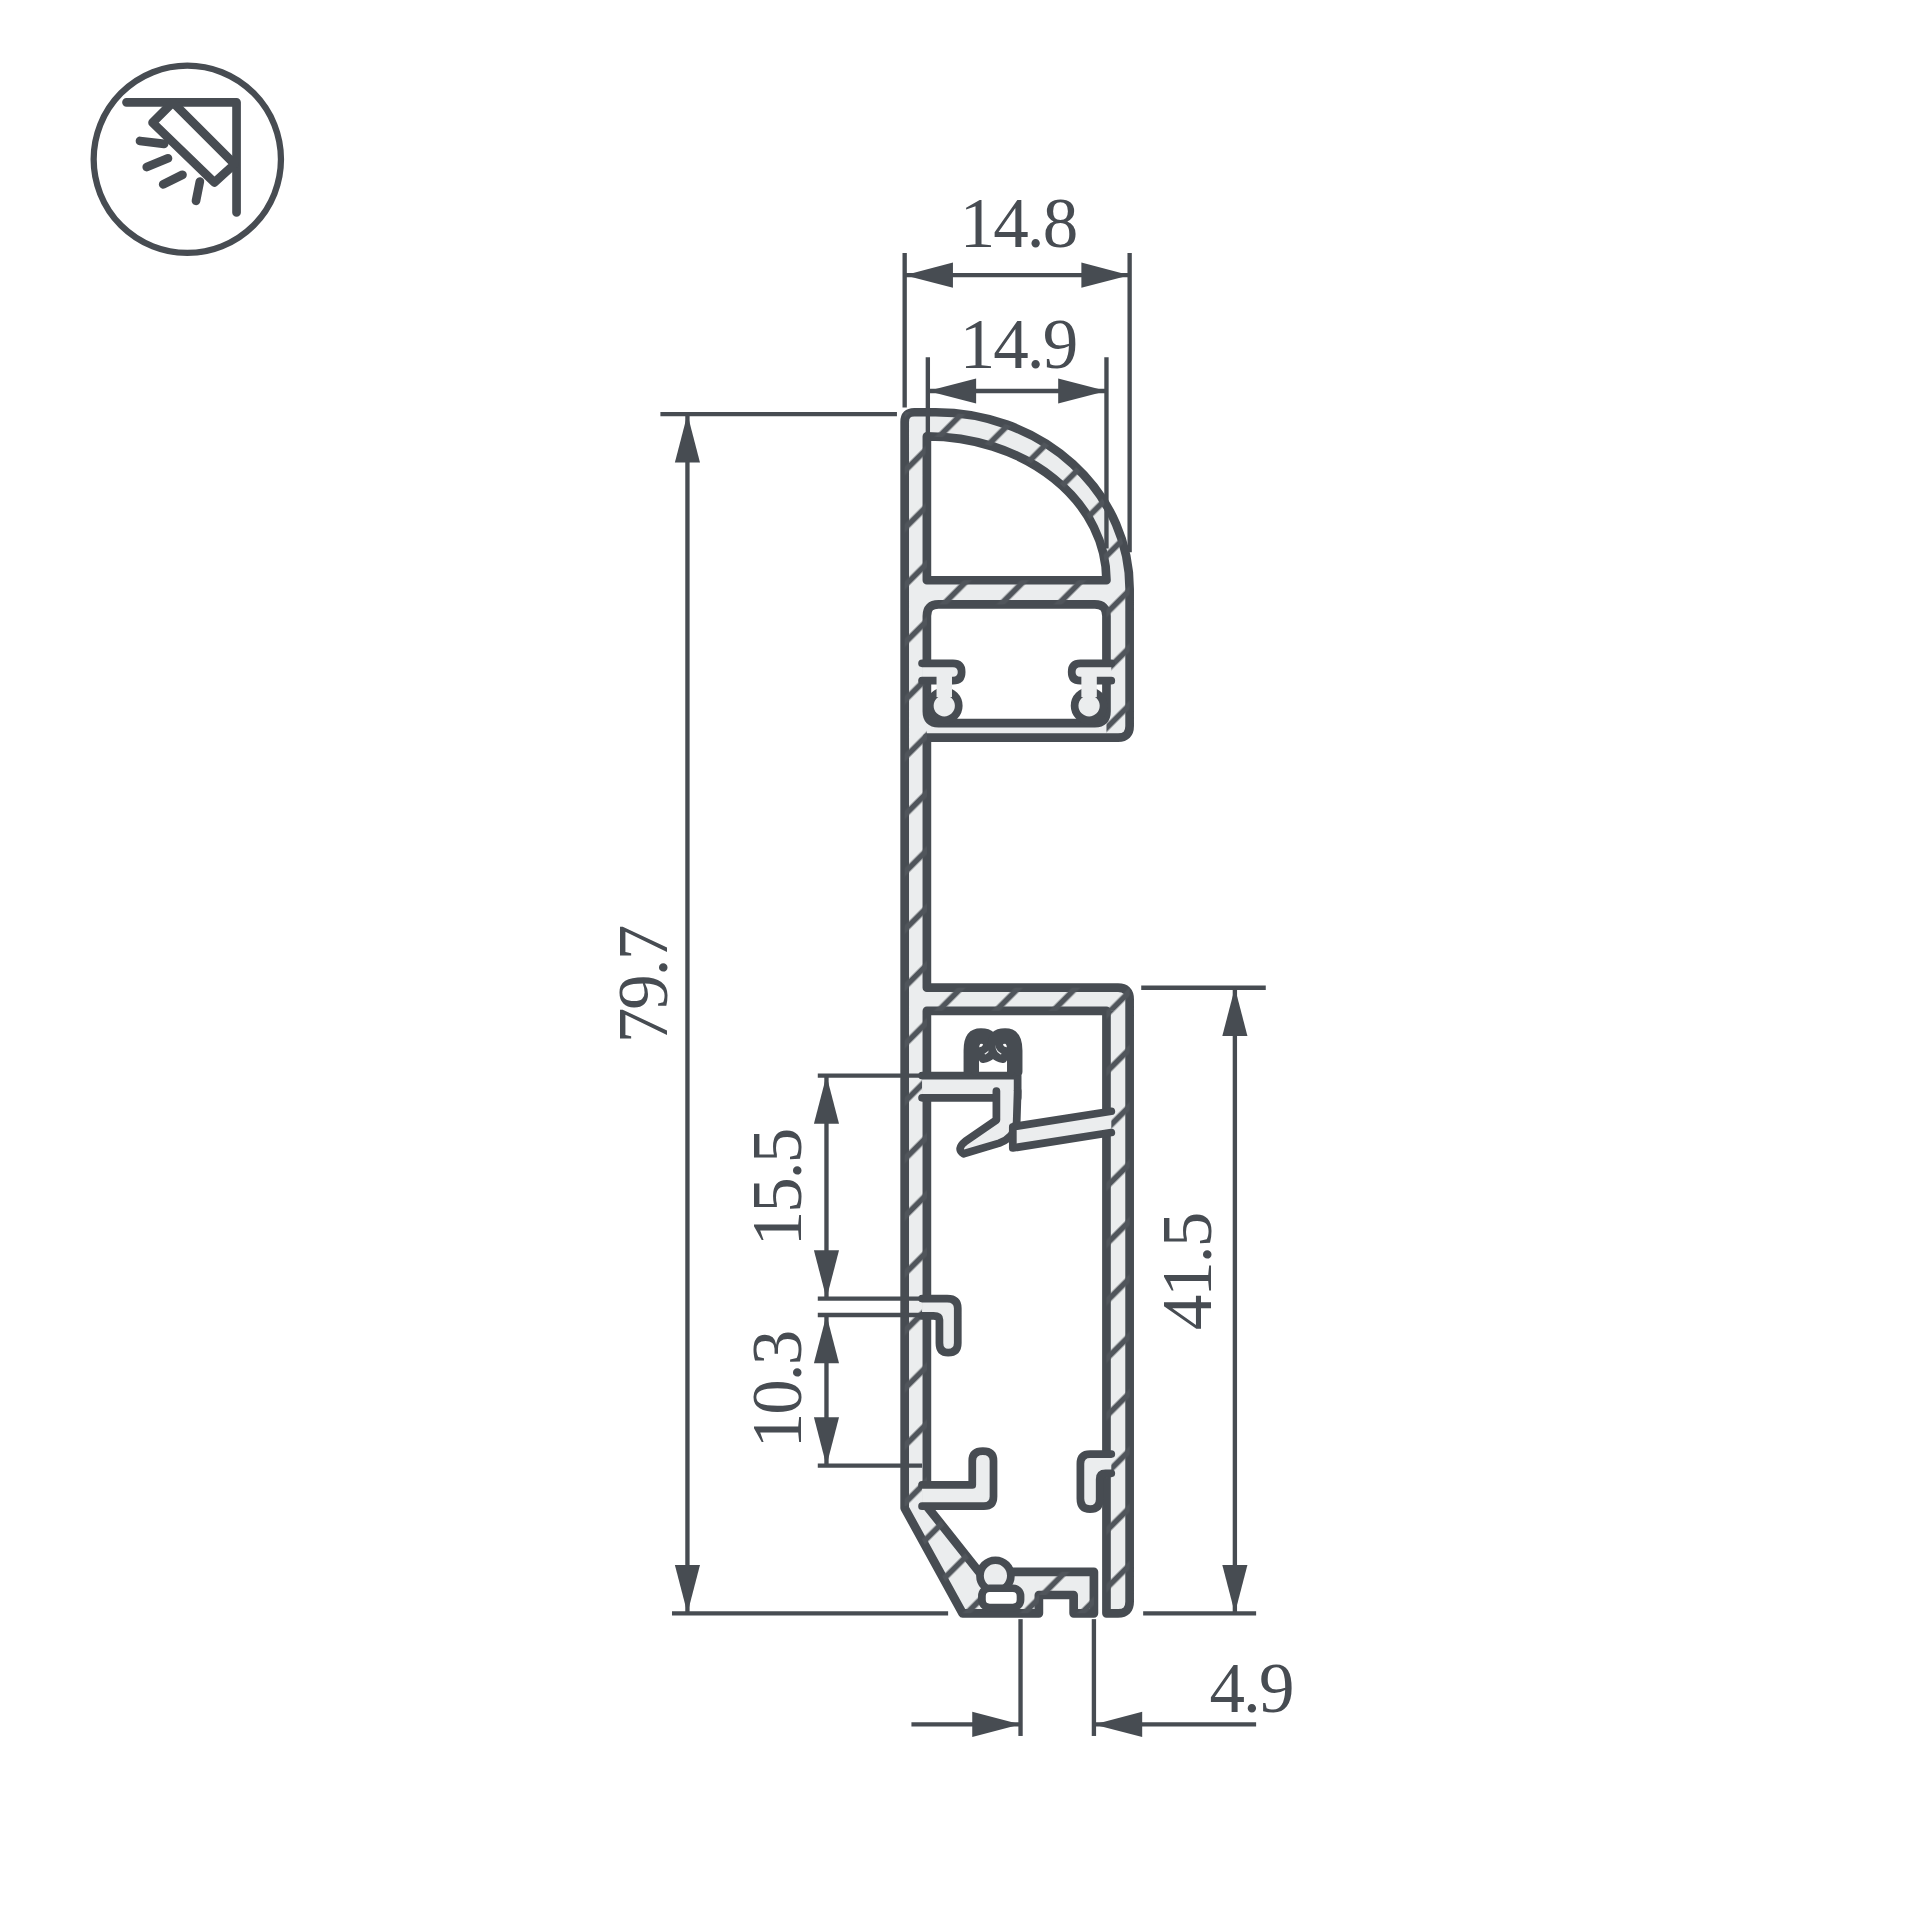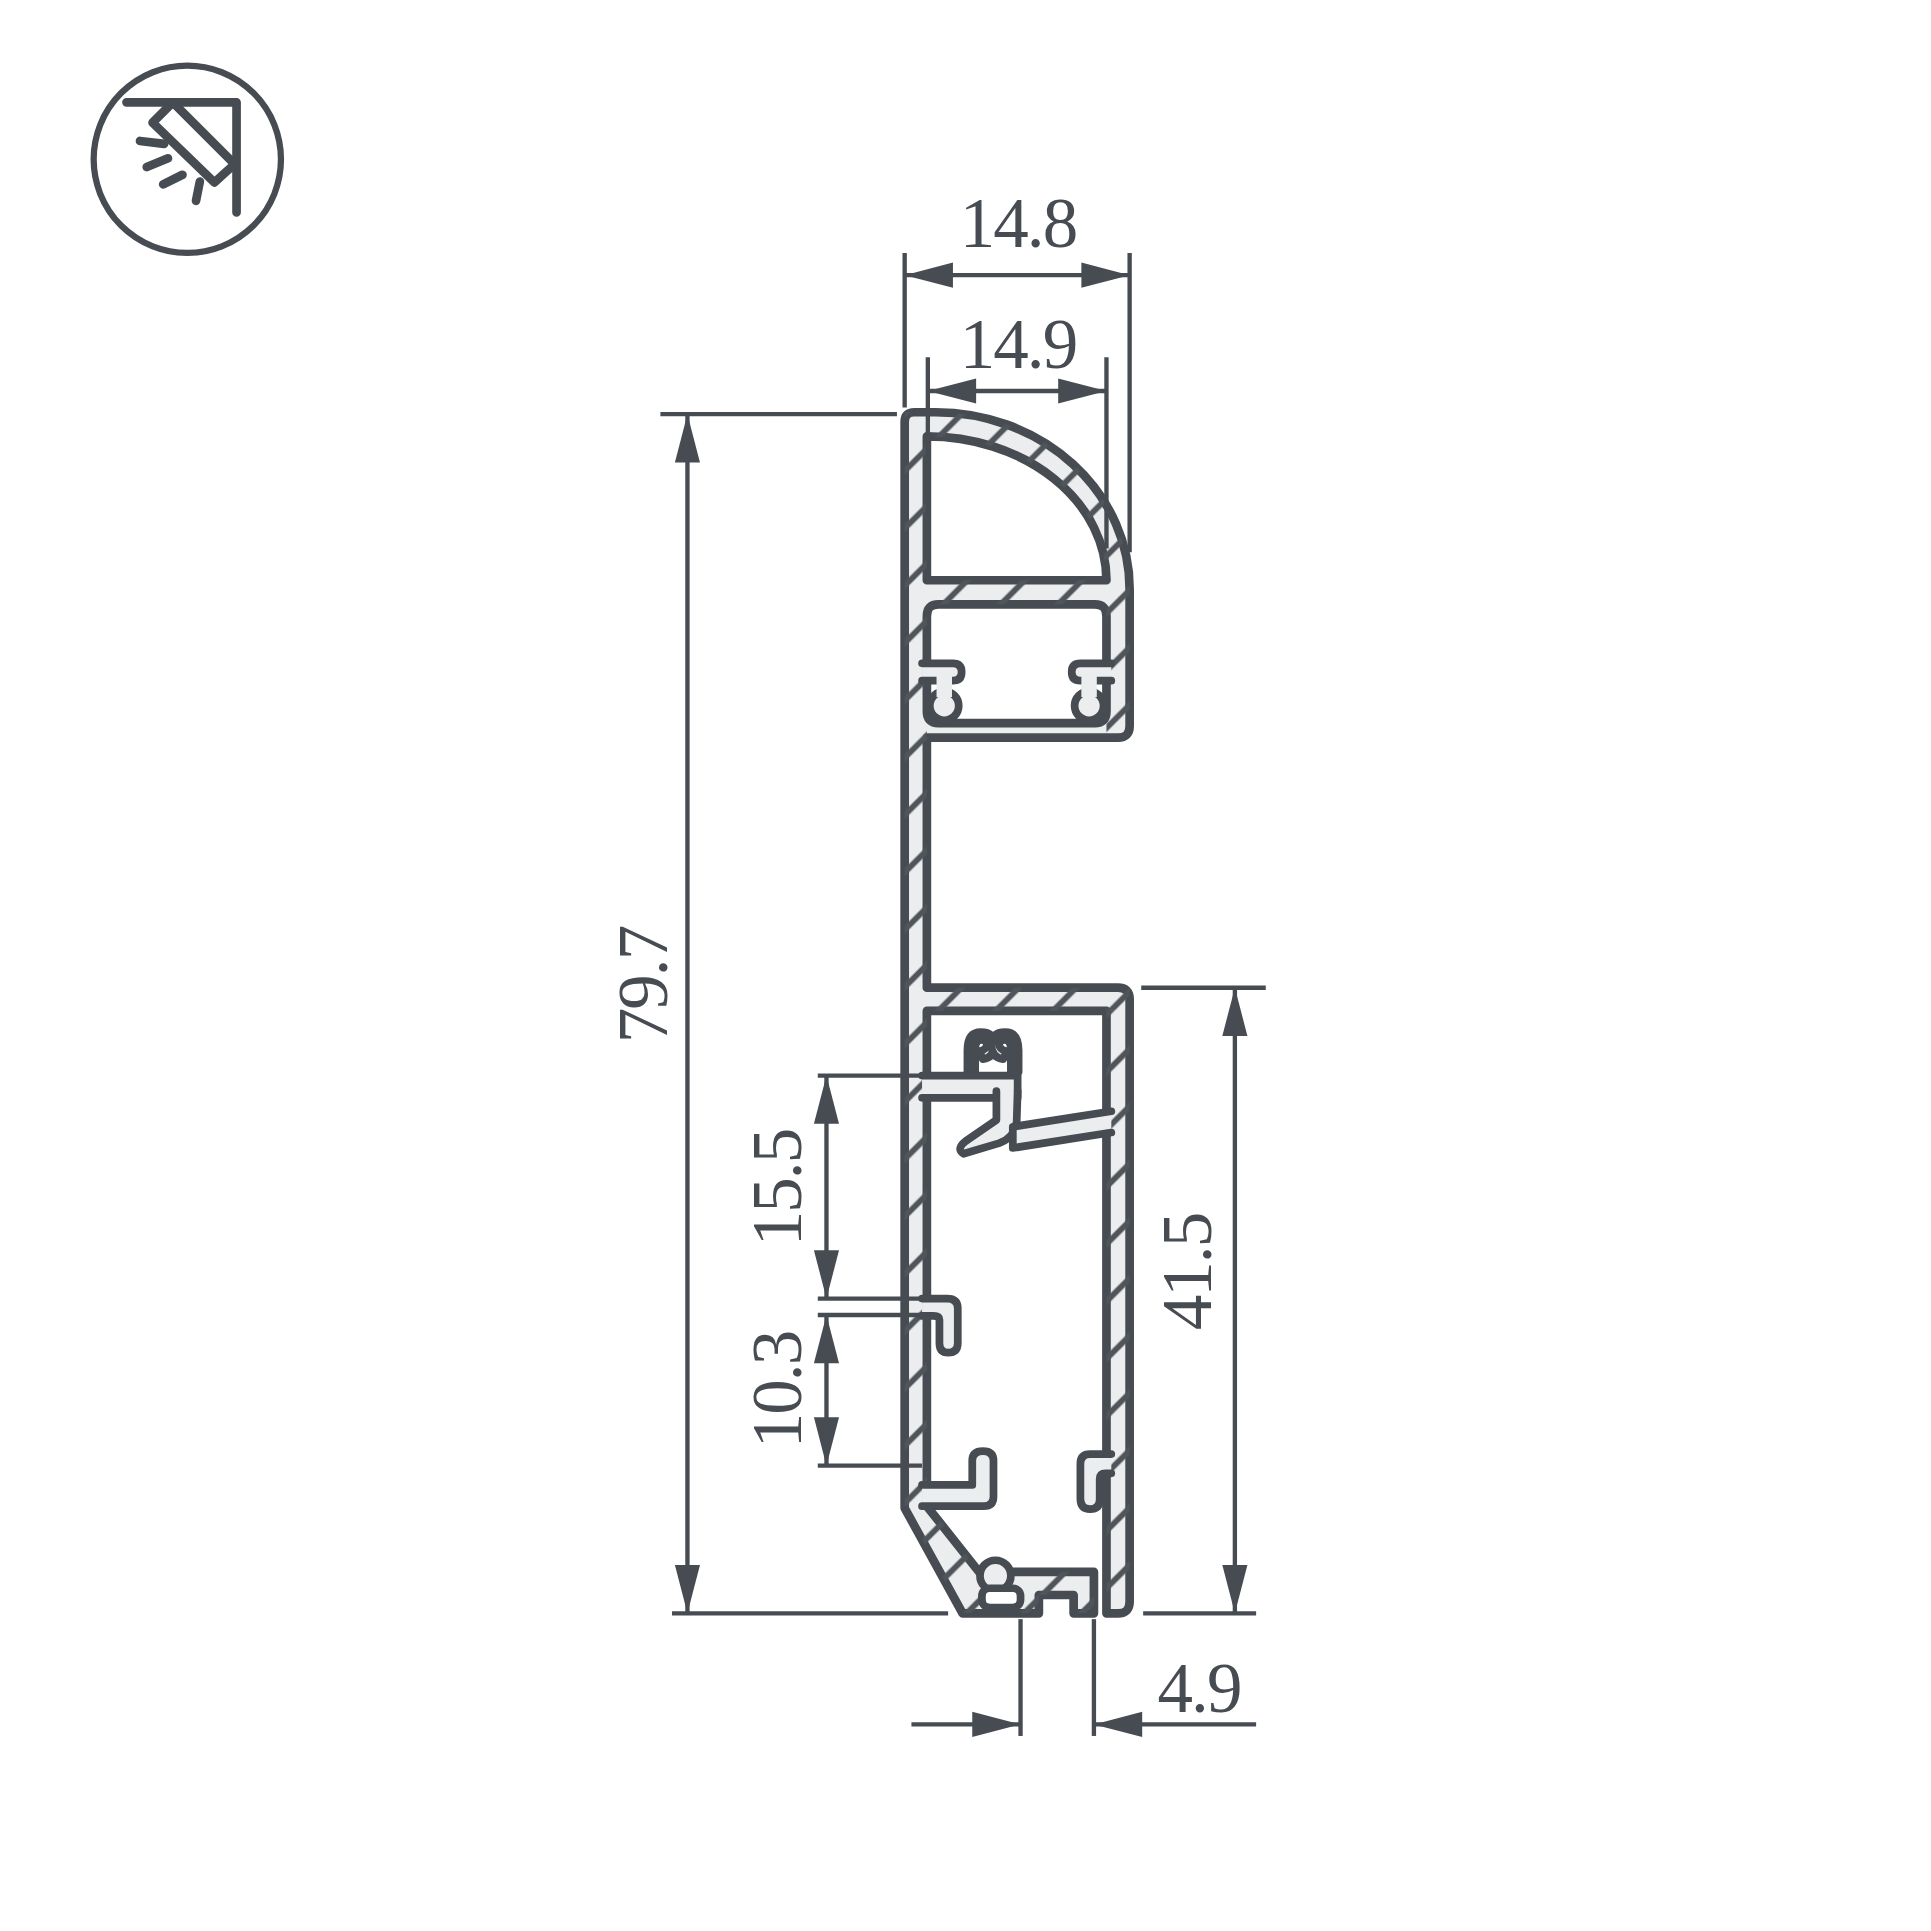--- a/index.html
+++ b/index.html
@@ -136,16 +136,16 @@
     </g>
   </g>
 </svg>
 
 <div class="dim-label" style="left:990px;top:223px;">14.8</div>
 <div class="dim-label" style="left:990px;top:344px;">14.9</div>
 <div class="dim-label rot" style="left:615px;top:985px;">79.7</div>
 <div class="dim-label rot" style="left:749px;top:1188px;">15.5</div>
 <div class="dim-label rot" style="left:749px;top:1390px;">10.3</div>
 <div class="dim-label rot" style="left:1159px;top:1272px;">41.5</div>
-<div class="dim-label" style="left:1171px;top:1688px;">4.9</div>
+<div class="dim-label" style="left:1223px;top:1688px;">4.9</div>
 
 </div>
 
 
 </body></html>

